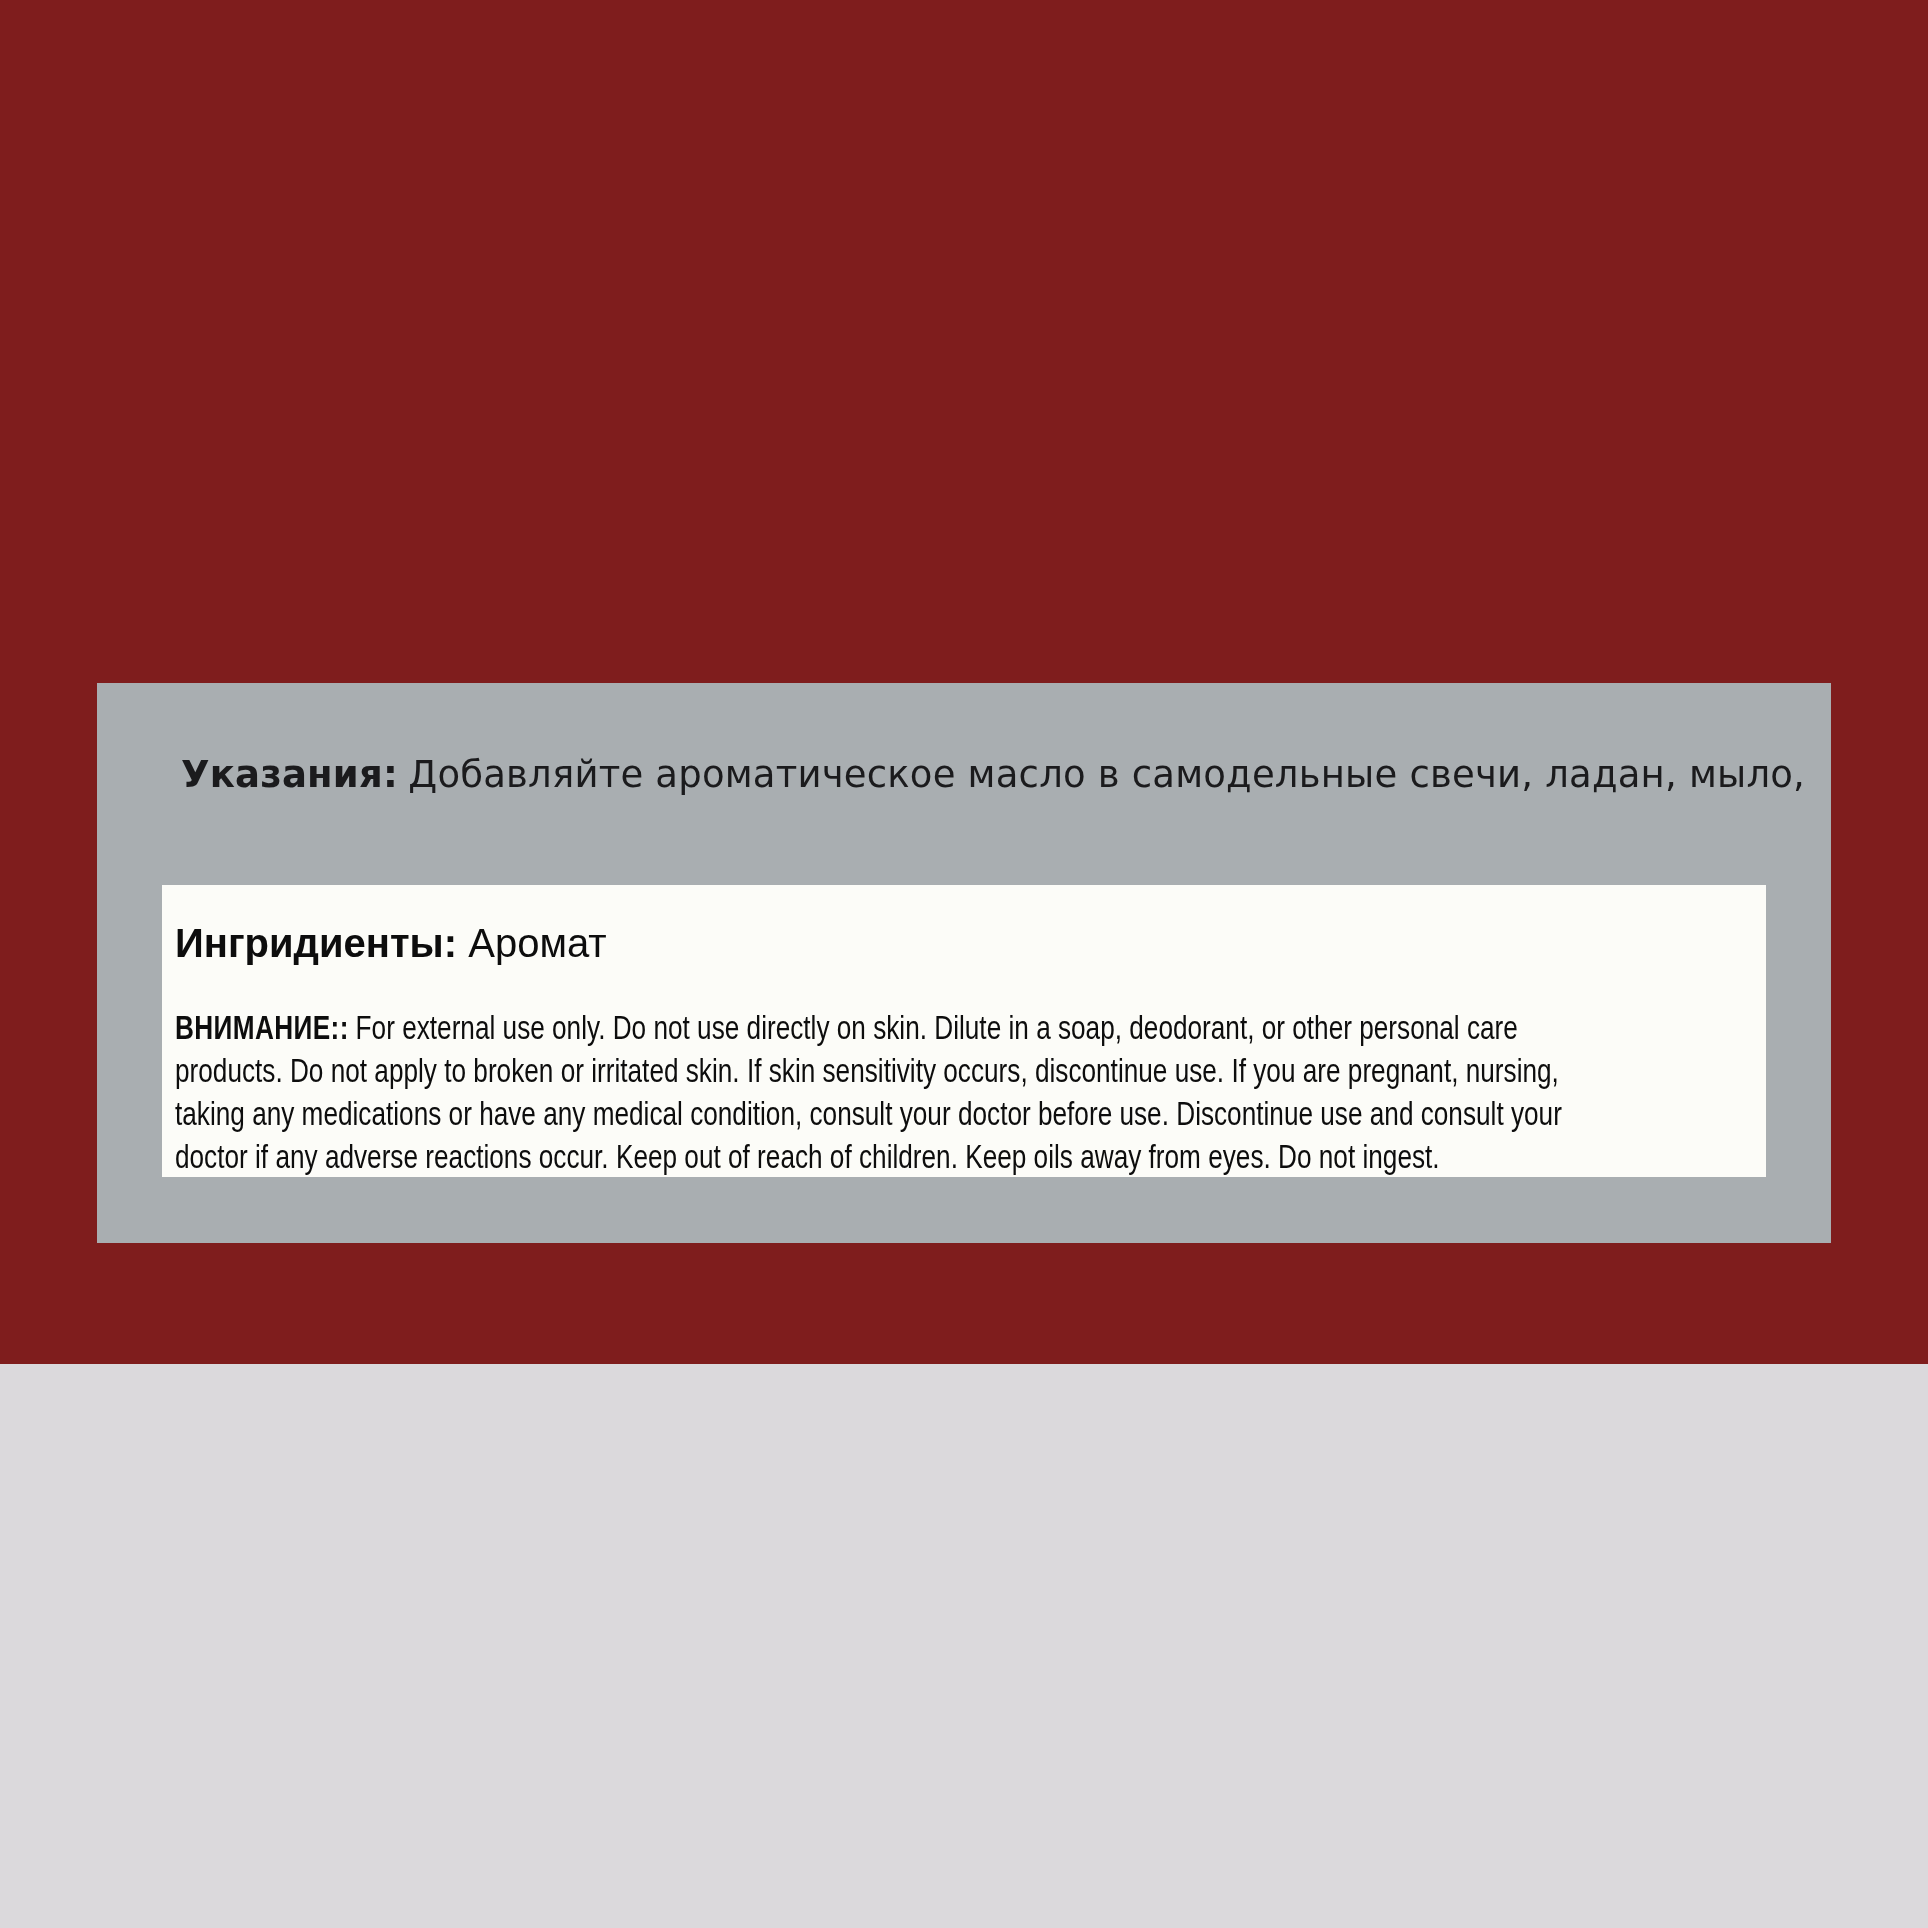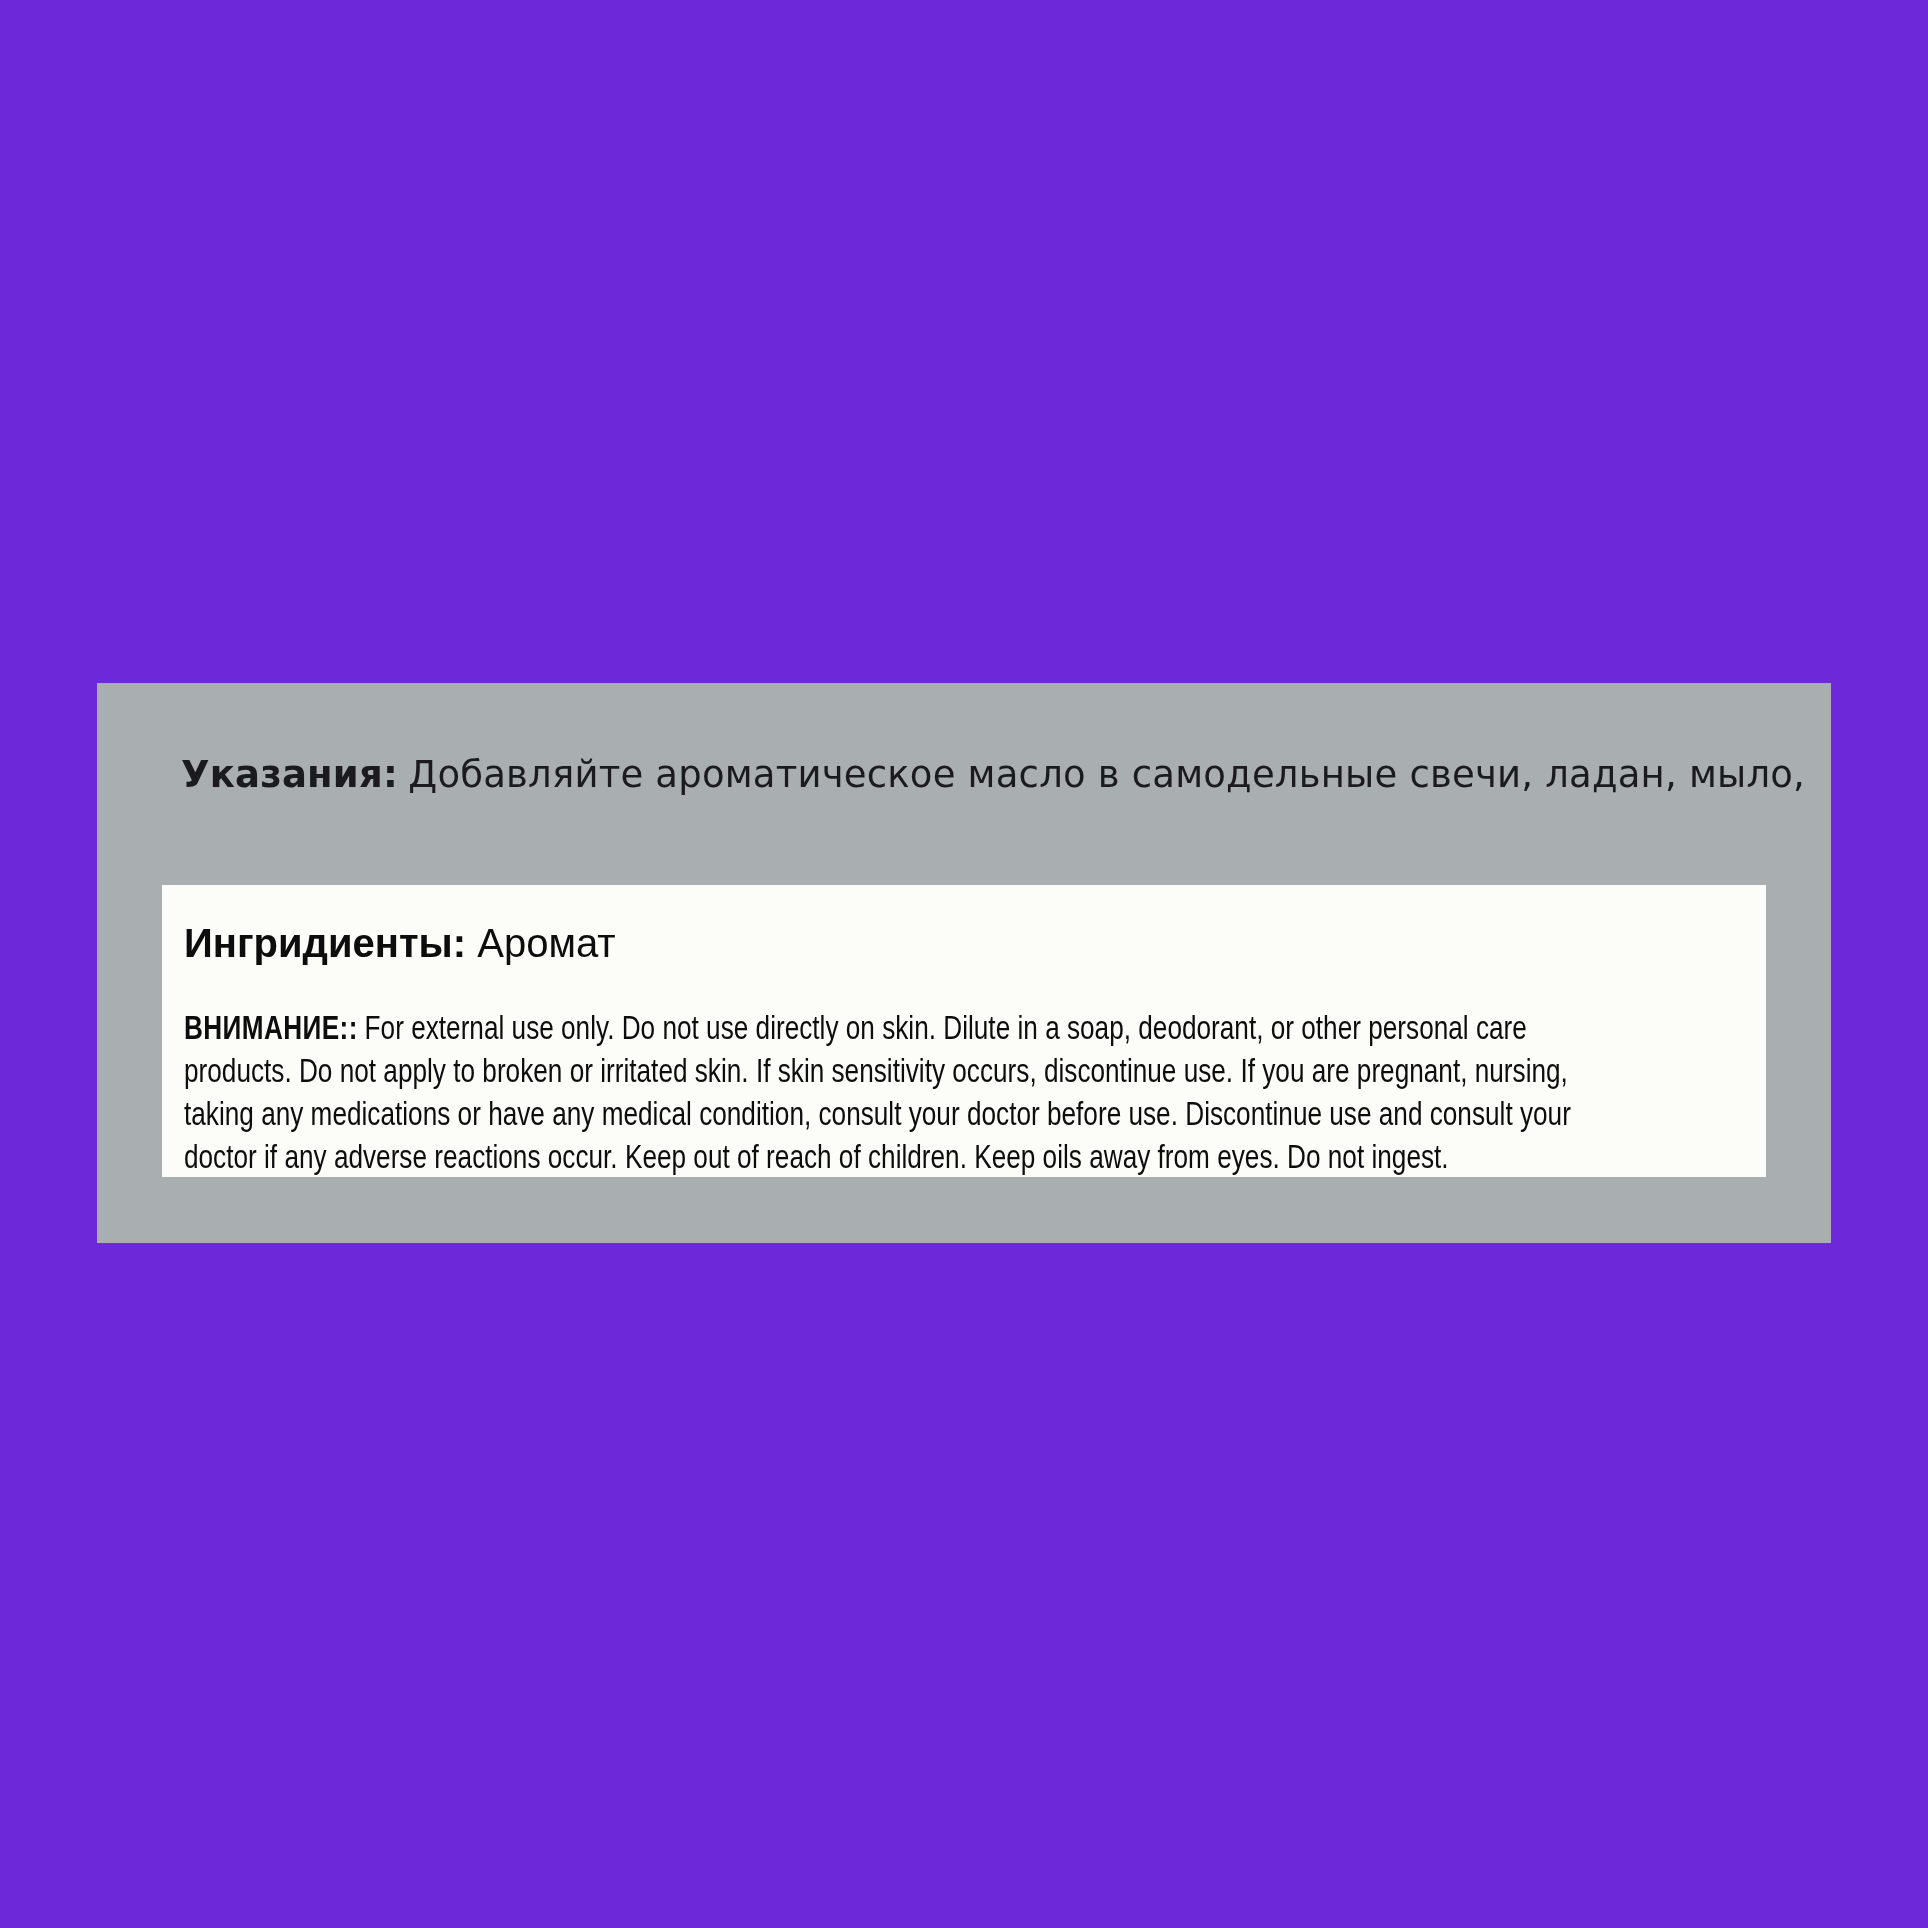--- a/index.html
+++ b/index.html
@@ -6,22 +6,22 @@
     margin: 0;
     padding: 0;
     width: 1928px;
     height: 1928px;
     background: #dbd9dc;
     overflow: hidden;
   }
   .page {
     position: relative;
     width: 1928px;
-    height: 1928px;
-    background: #6d28d9;
+    height: 1364px;
+    background: #7f1d1d;
   }
   .band {
     position: absolute;
     left: 97px;
     top: 683px;
     width: 1734px;
     height: 560px;
     background: #a9aeb1;
     box-sizing: border-box;
   }
@@ -41,21 +41,21 @@
     margin-right: 0.28em;
   }
   .panel {
     position: absolute;
     left: 65px;
     top: 202px;
     width: 1604px;
     height: 292px;
     background: #fcfcf8;
     box-sizing: border-box;
-    padding: 34px 13px 0 22px;
+    padding: 34px 13px 0 13px;
   }
   .ing-line {
     font-family: "Liberation Sans", sans-serif;
     font-size: 40px;
     line-height: 49px;
     color: #0d0d0d;
     white-space: nowrap;
   }
   .warning {
     margin-top: 38px;

